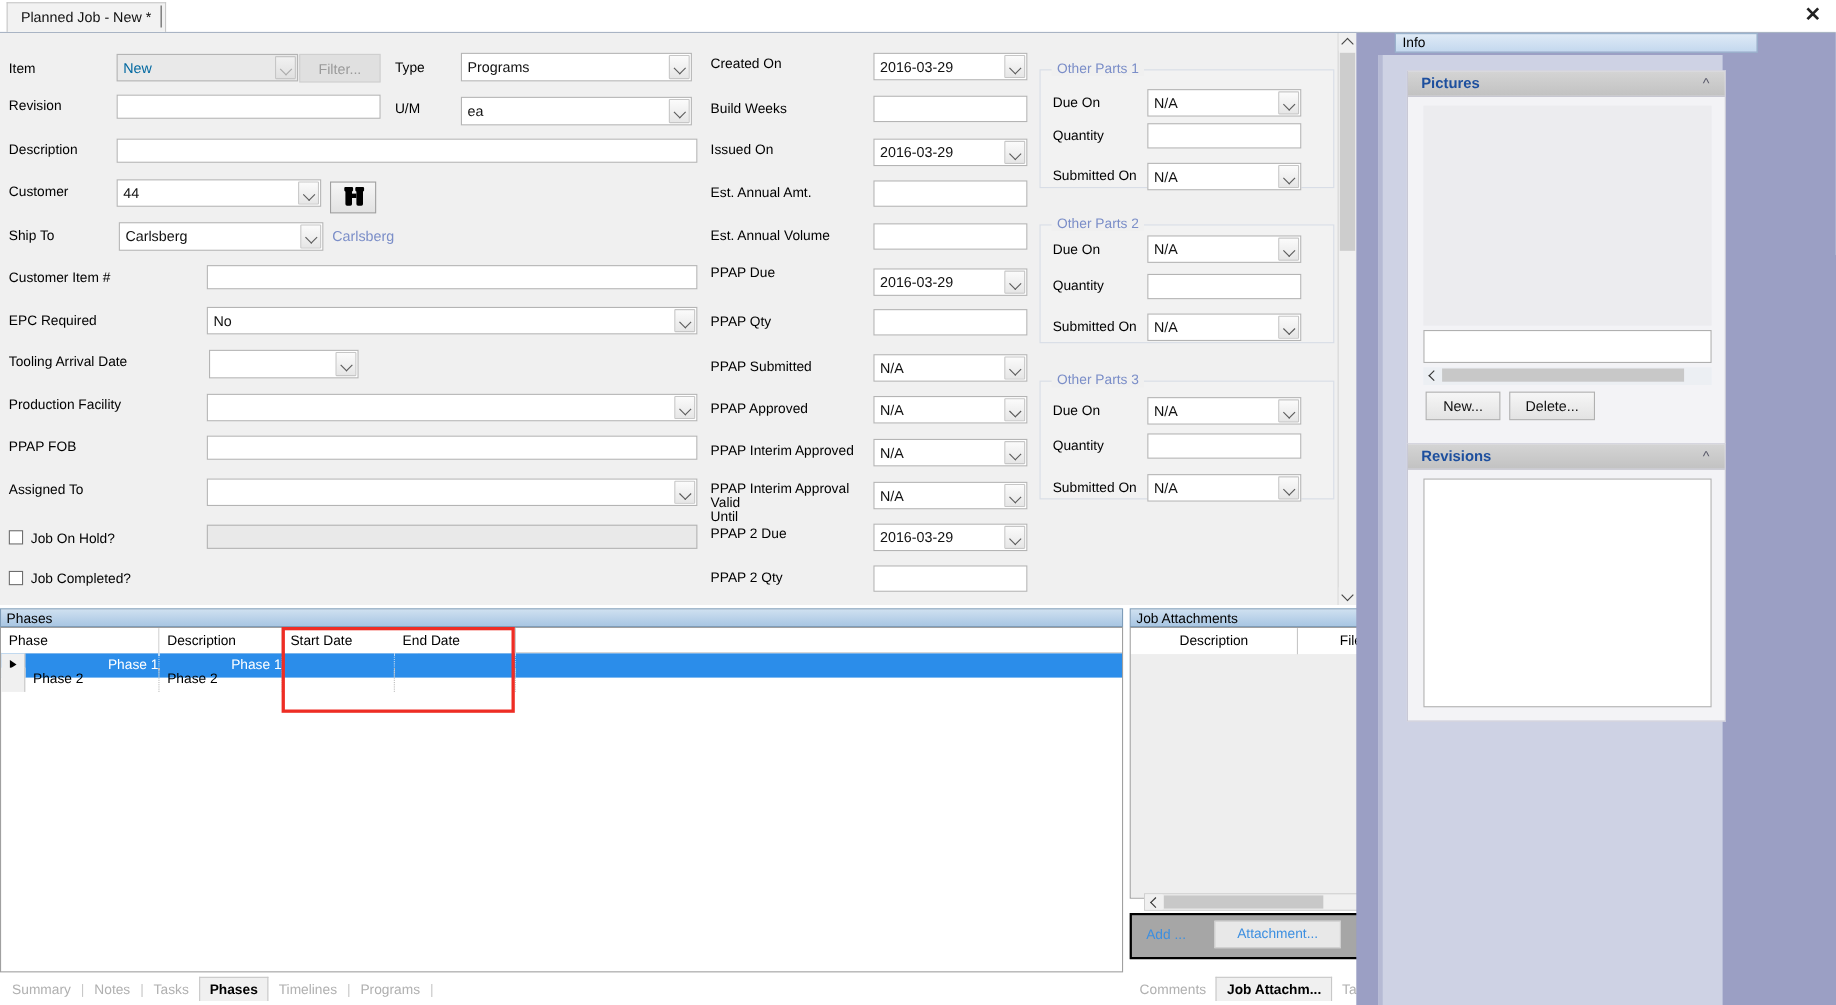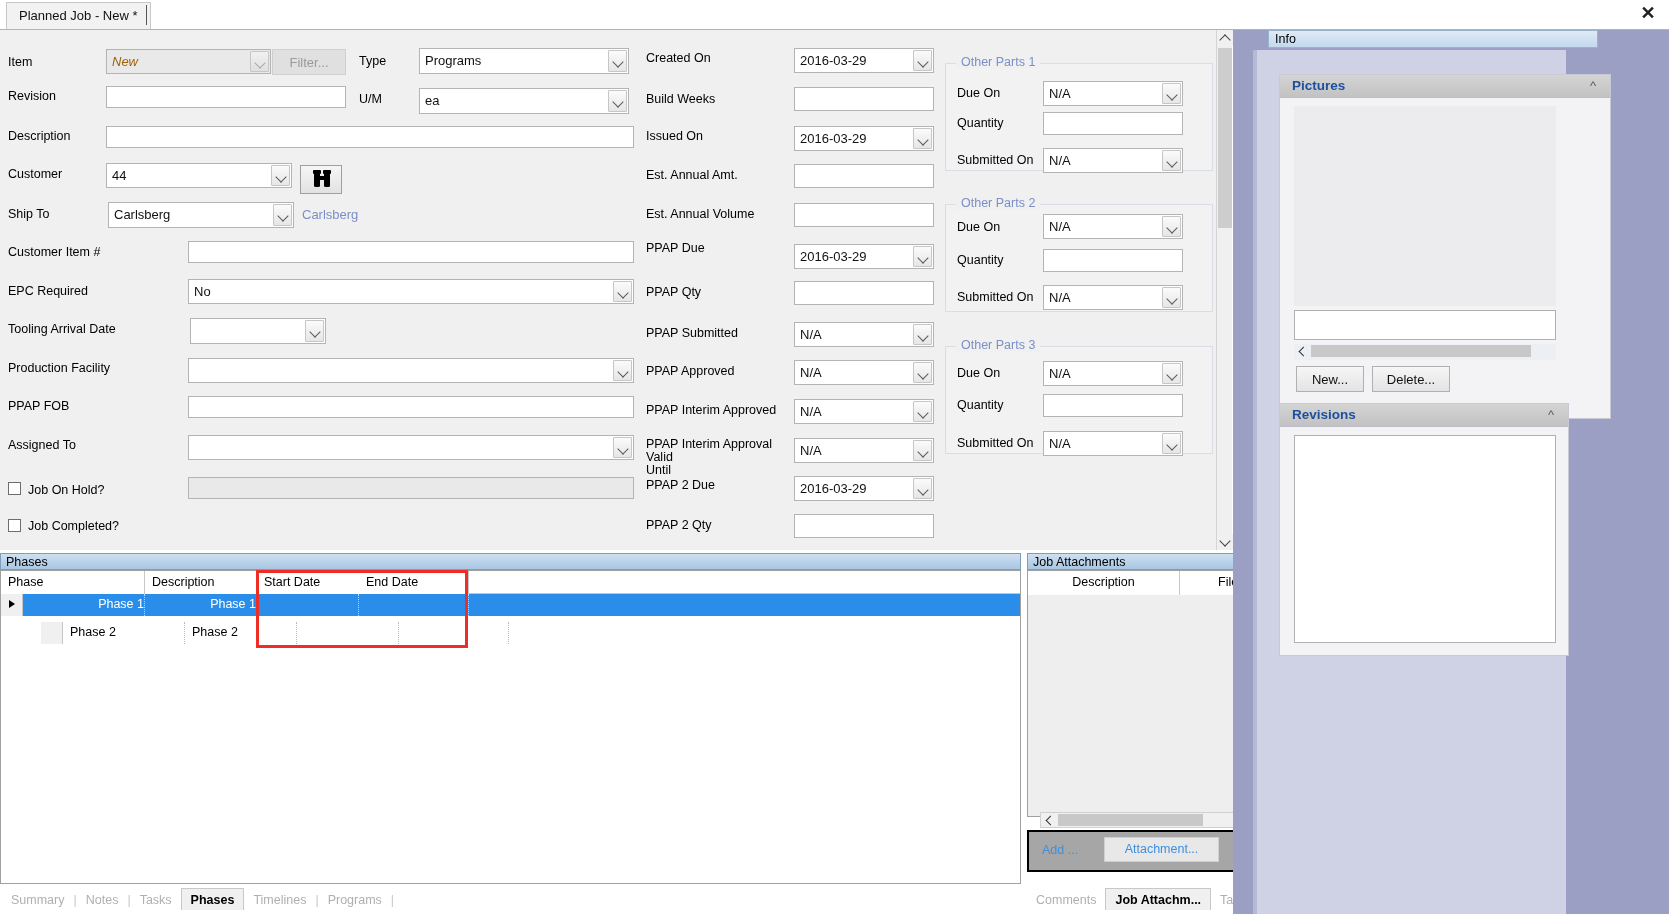--- a/index.html
+++ b/index.html
@@ -76,21 +76,21 @@
     position: absolute;
     background: #ffffff;
     border: 1px solid #b4b4b4;
     font-size: 13px;
     color: #111;
     line-height: 19px;
     padding: 2px 22px 2px 5px;
     overflow: hidden;
     white-space: nowrap;
   }
-  .cb.ro { background: #e9e9e9; color: #a16207; font-style: italic; }
+  .cb.ro { background: #e9e9e9; color: #0369a1; }
   .cb .arrow {
     position: absolute; right: 1px; top: 1px; bottom: 1px; width: 19px;
     background: linear-gradient(#fbfbfb,#e6e6e6);
     border: 1px solid #c6c6c6;
     border-radius: 1px;
   }
   .cb.ro .arrow { background: linear-gradient(#f1f1f1,#e0e0e0); }
   .cb .arrow::after {
     content: "";
     position: absolute; left: 5px; top: 7px;
@@ -563,21 +563,21 @@
     </div>
 
     <div class="grow sel" style="top:23px;text-align:right;">
       <div class="rowhdr cur"></div>
       <div class="gc" style="left:22px; width:122px;">Phase 1</div>
       <div class="gc" style="left:144px; width:112px;">Phase 1</div>
       <div class="gc" style="left:256px; width:102px;"></div>
       <div class="gc" style="left:358px; width:110px;"></div>
     </div>
 
-    <div class="grow" style="top:51px;margin-left:40px;">
+    <div class="grow" style="top:36px;">
       <div class="rowhdr"></div>
       <div class="gc" style="left:22px; width:122px;">Phase 2</div>
       <div class="gc" style="left:144px; width:112px;">Phase 2</div>
       <div class="gc" style="left:256px; width:102px;"></div>
       <div class="gc" style="left:358px; width:110px;"></div>
     </div>
   </div>
 
   <div class="redbox" style="left:256px; top:570px; width:212px; height:78px;"></div>
 
@@ -611,21 +611,21 @@
   <div class="tabstrip" style="left:1027px; top:888px; width:290px;">
     <span class="tab">Comments</span><span class="tab sel">Job Attachm...</span><span class="tab">Task Attach...</span>
   </div>
 
   <div class="infodock">
     <div class="info-title">
       <span>Info</span>
     </div>
     <div class="info-body">
 
-      <div class="card" style="left:22px; top:24px; width:332px; height:345px;">
+      <div class="card" style="left:22px; top:14px; width:290px; height:345px;">
         <div class="chead">
           <span class="ctitle">Pictures</span>
           <span class="collapse">^<br></span>
         </div>
         <div class="cbody">
           <div class="picarea" style="left:14px; top:8px; width:262px; height:200px;"></div>
           <div class="whitebox" style="left:14px; top:212px; width:262px; height:30px;">
             <span style="position:absolute; left:4px; top:5px; font-size:13px;"></span>
           </div>
           <div class="hscroll" style="left:14px; top:246px; width:262px; border:none; background:#eceff3;">

